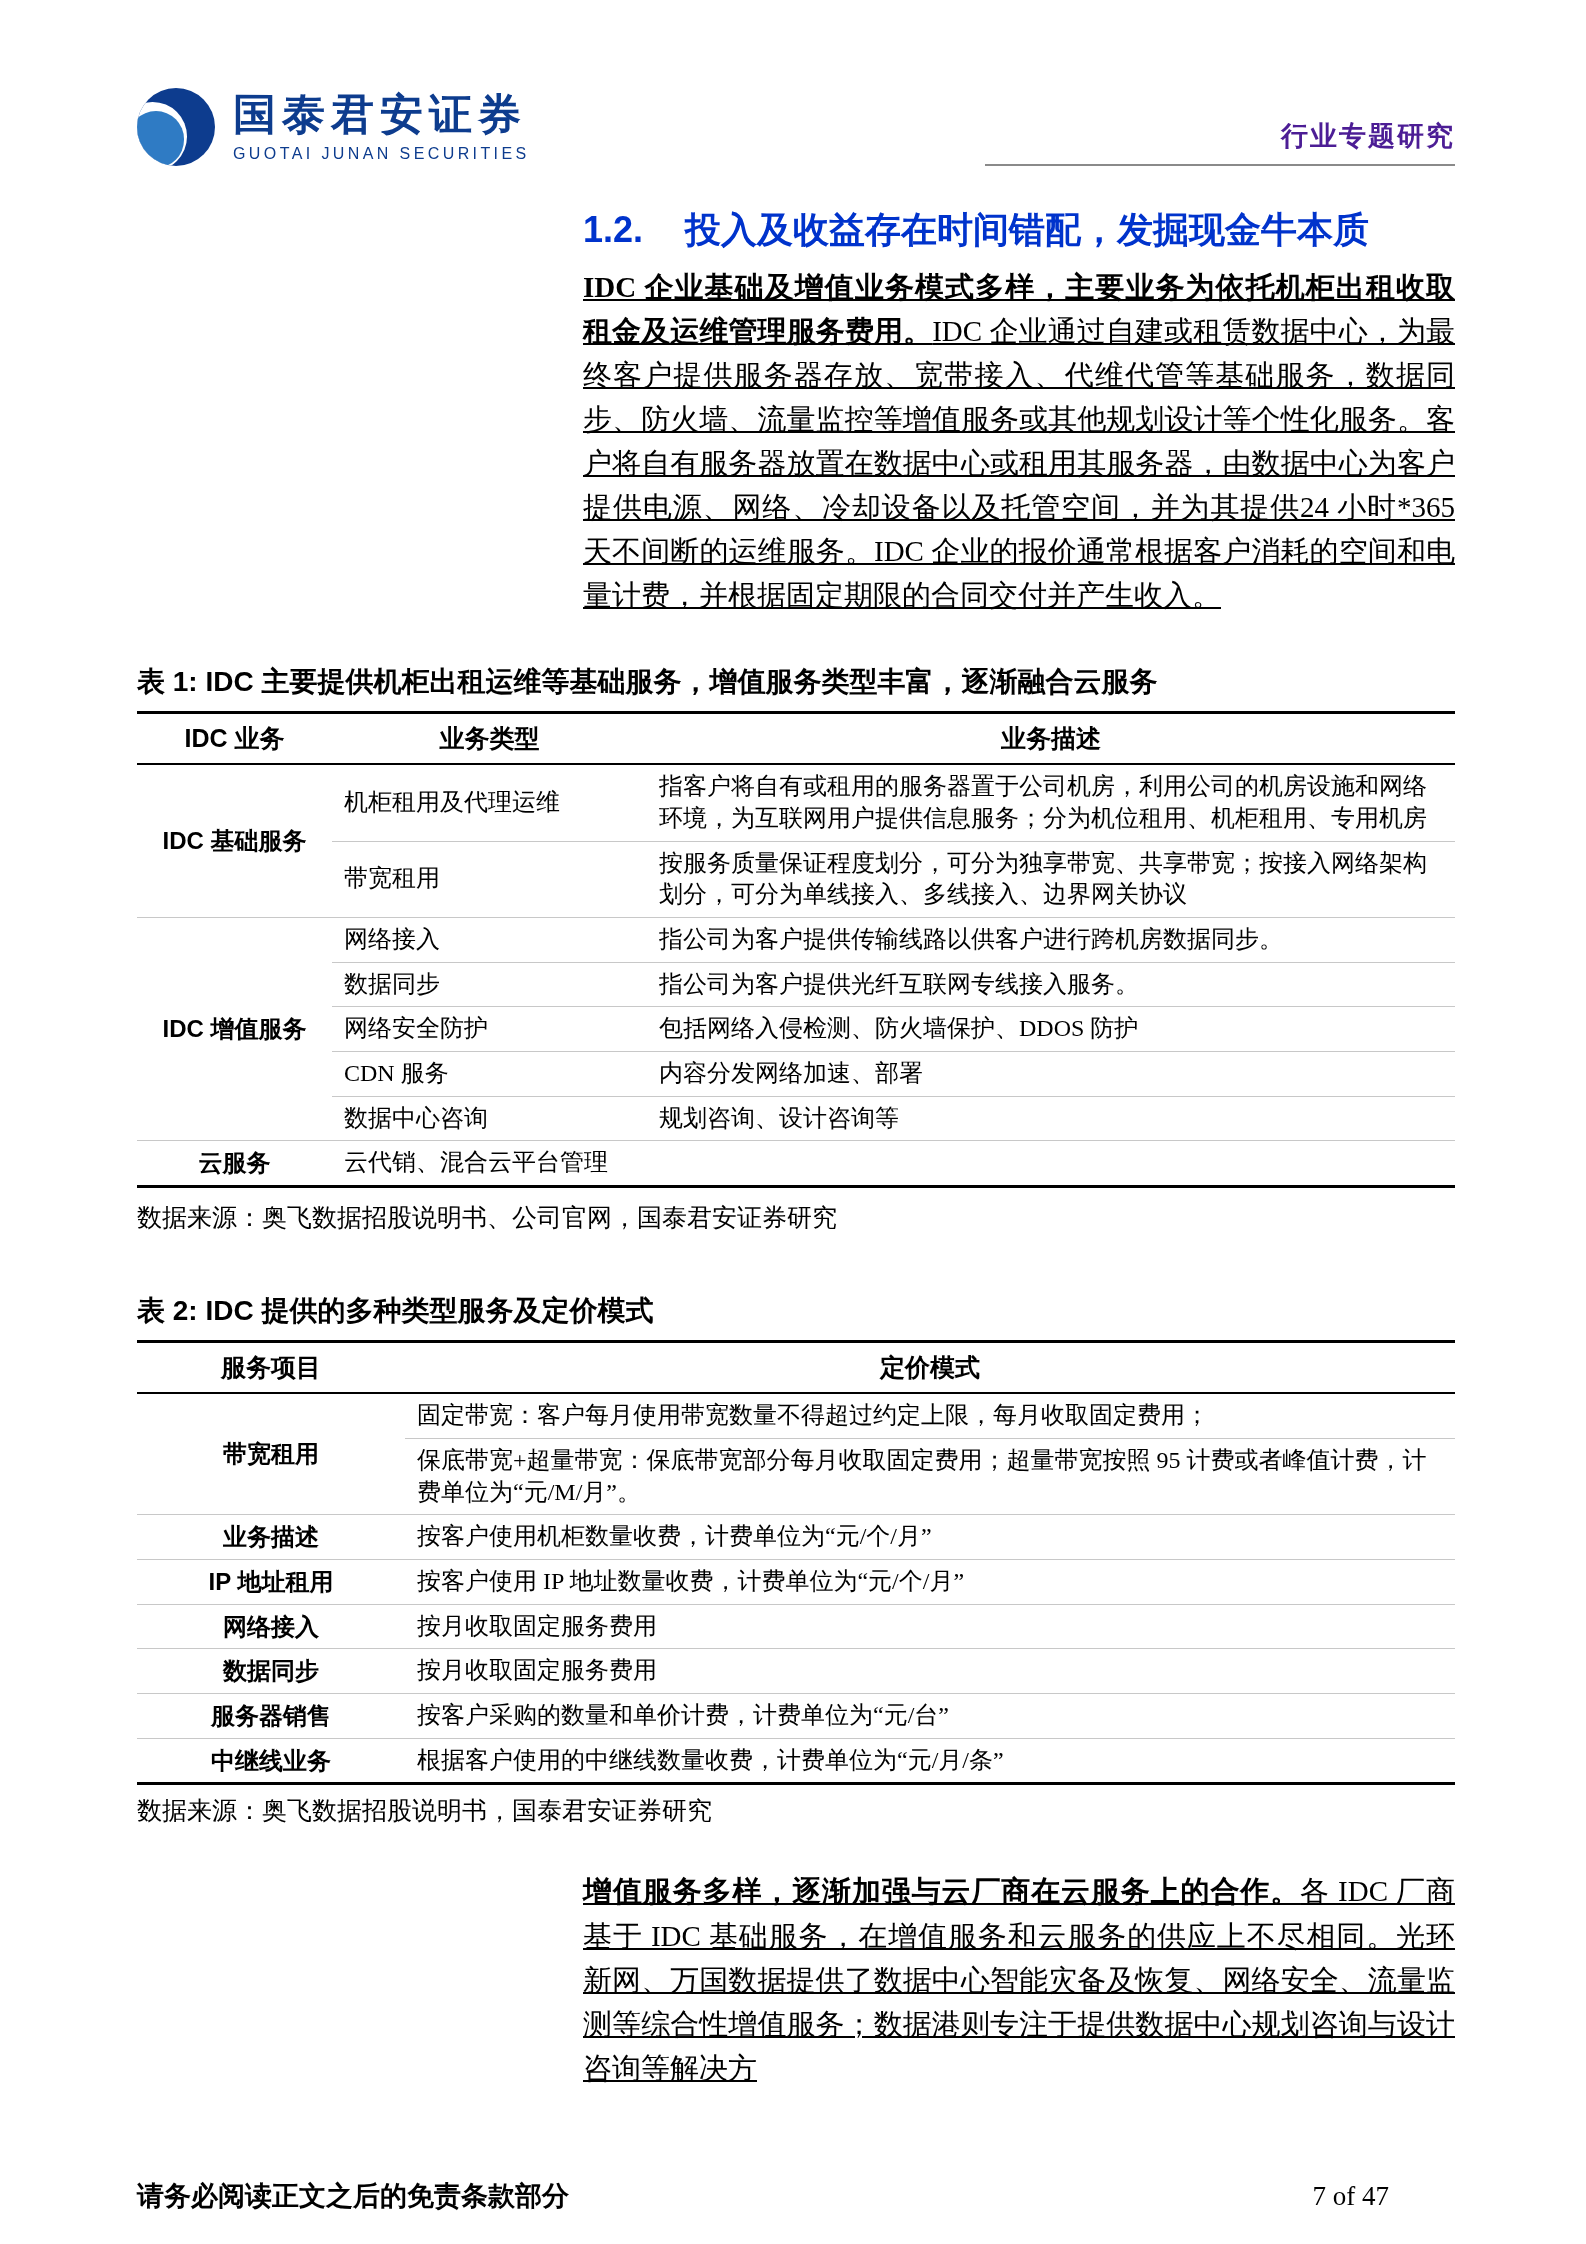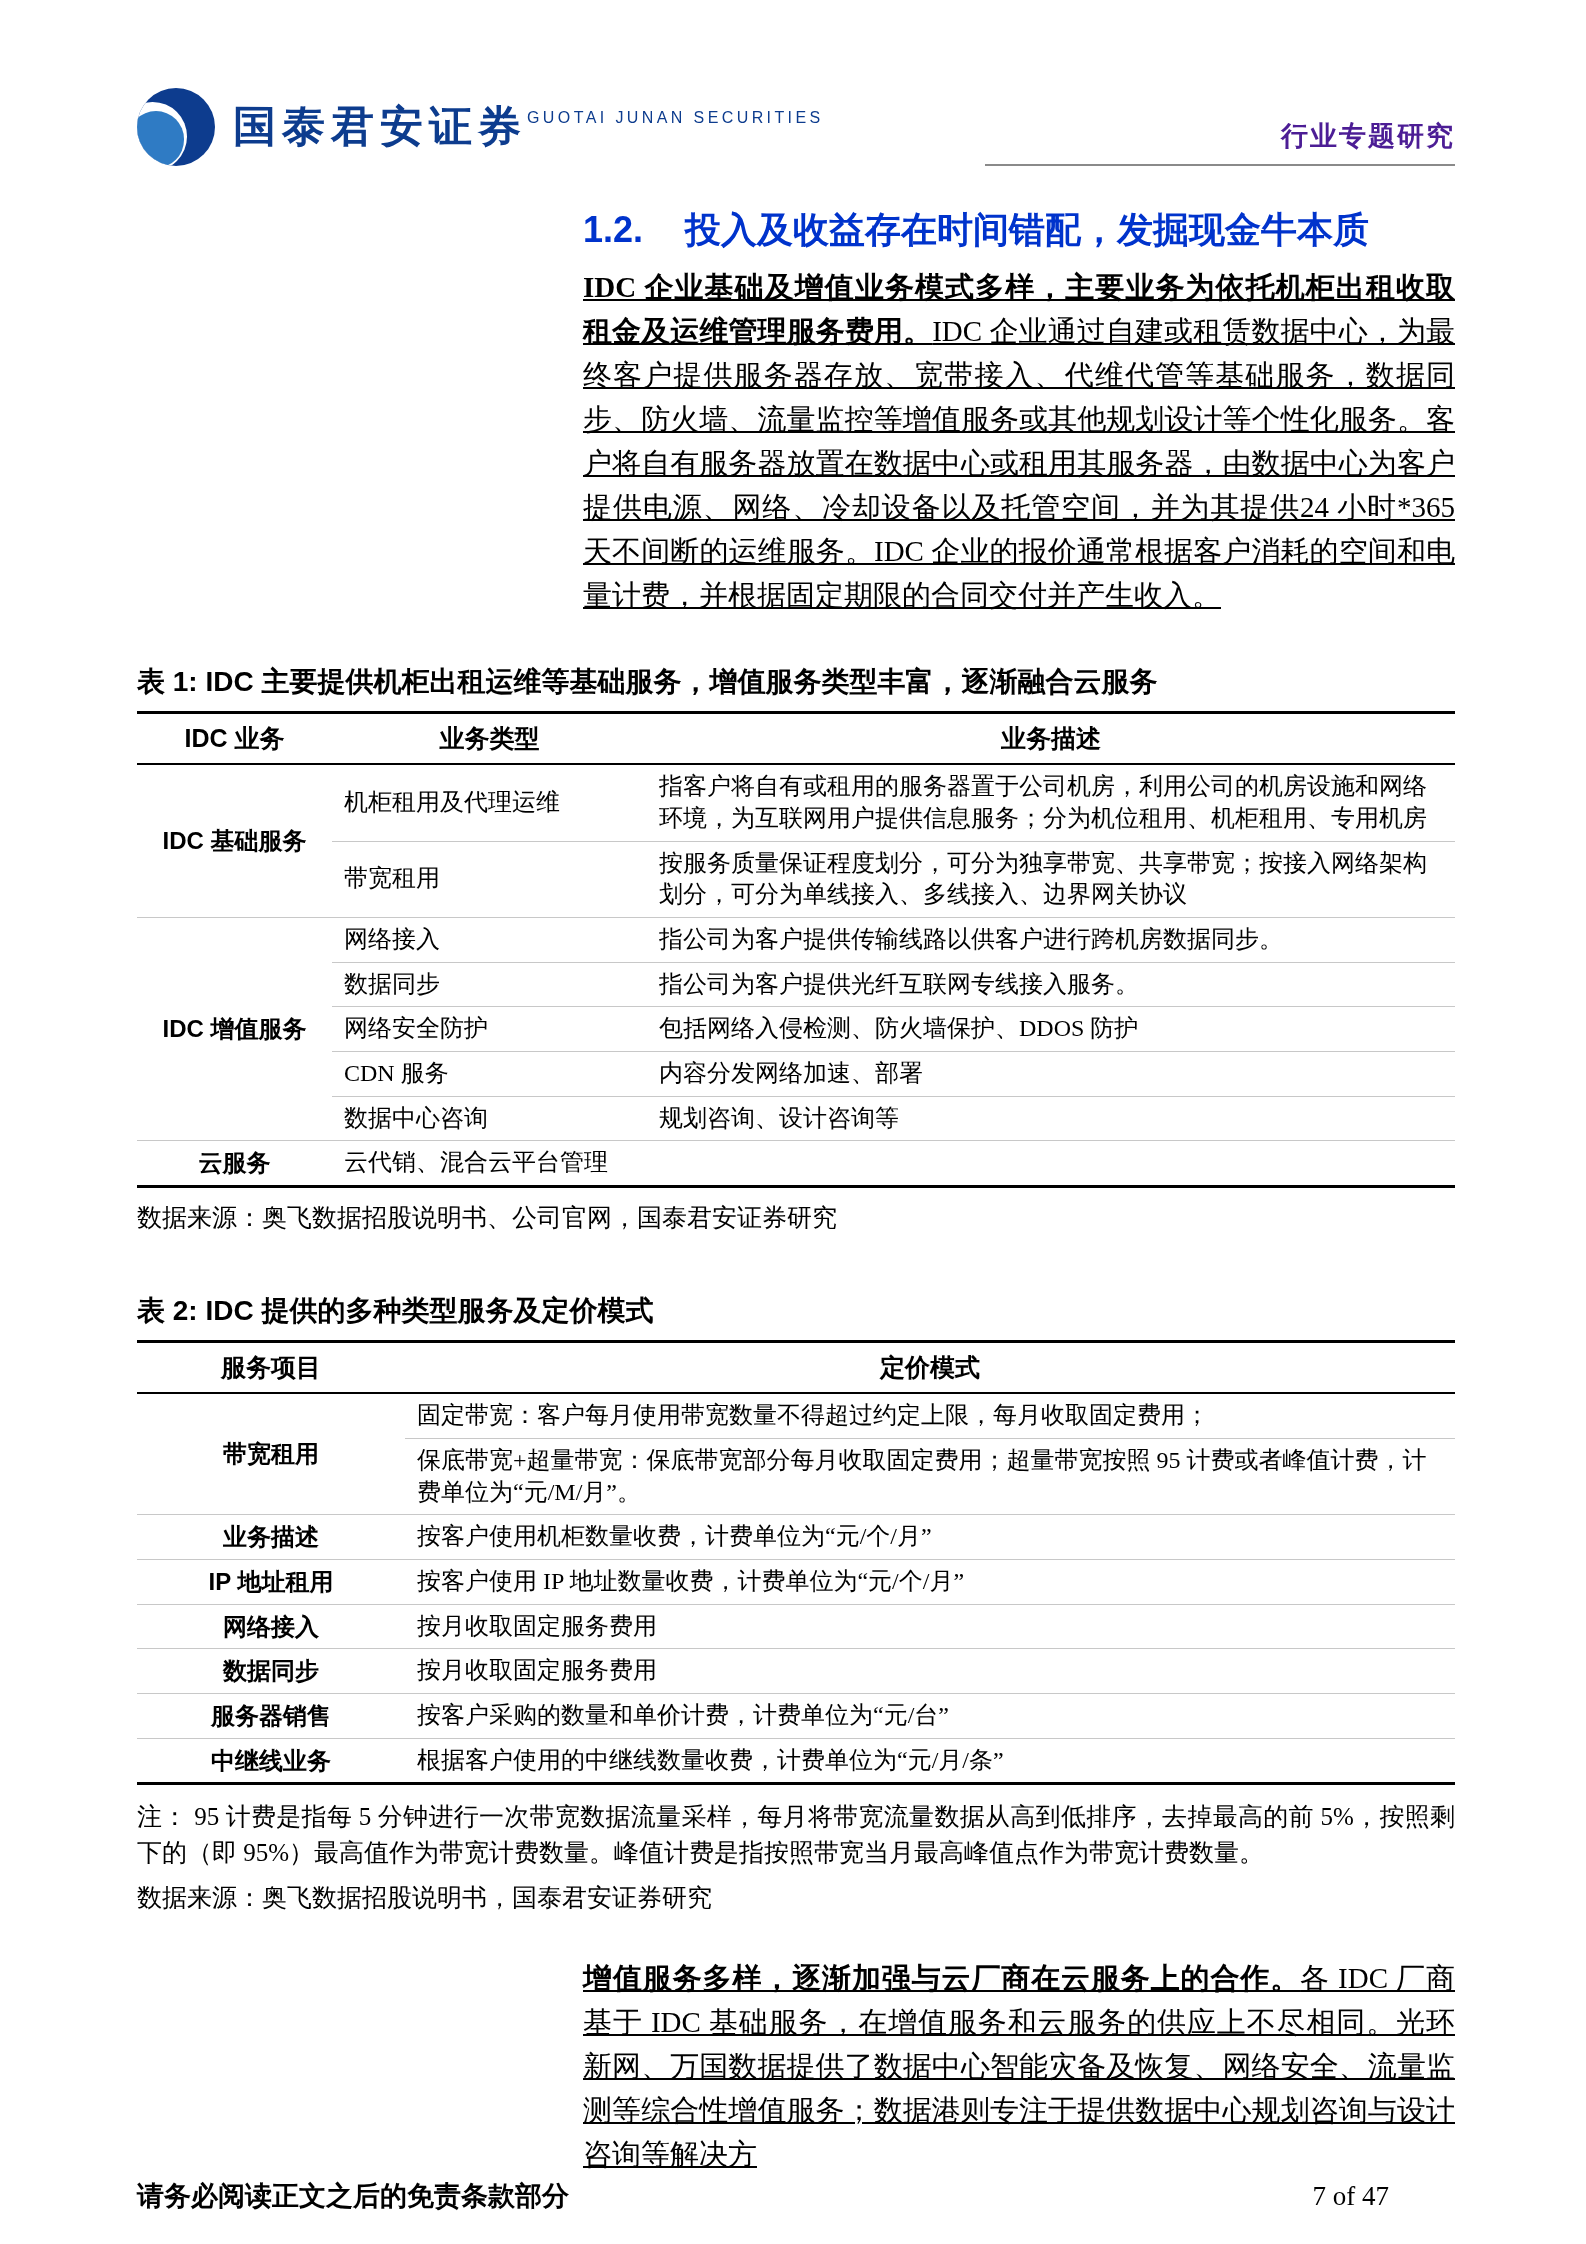--- a/index.html
+++ b/index.html
@@ -12,21 +12,21 @@
     overflow:hidden;
     font-family:"Liberation Serif","DejaVu Serif",serif;
     color:#000;
   }
   
   .header{display:flex;justify-content:space-between;align-items:flex-end;height:118px;}
   .logo{display:flex;align-items:center;gap:18px;}
   .logo-mark{width:78px;height:78px;border-radius:50%;background:#0d3c8e;position:relative;overflow:hidden;flex:none;}
   .logo-mark::before{content:"";position:absolute;width:88%;height:88%;border-radius:50%;background:#fff;left:-24%;top:18%;}
   .logo-mark::after{content:"";position:absolute;width:72%;height:72%;border-radius:50%;background:#2f7bc4;left:-12%;top:30%;}
-  .logo-text{display:flex;}
+  .logo-text{display:flex;flex-direction:column;}
   .logo-cn{font-family:"Liberation Sans","DejaVu Sans",sans-serif;font-size:43px;font-weight:bold;color:#0d3c8e;letter-spacing:6px;line-height:1.1;}
   .logo-en{font-family:"Liberation Sans","DejaVu Sans",sans-serif;font-size:16px;color:#0d3c8e;letter-spacing:3.4px;margin-top:6px;}
   .header-right{width:470px;text-align:right;border-bottom:2px solid #8a8a8a;padding-bottom:10px;}
   .report-type{font-family:"Liberation Sans","DejaVu Sans",sans-serif;font-size:27px;font-weight:bold;color:#4c1d95;letter-spacing:2px;}
   
   .indented{margin-left:446px;width:872px;}
   .sec-heading{display:flex;gap:42px;margin:40px 0 6px;font-family:"Liberation Sans","DejaVu Sans",sans-serif;
     font-size:36px;font-weight:bold;color:#0033cc;line-height:1.35;}
   .subsec-heading{display:flex;gap:30px;margin:12px 0 12px;font-family:"Liberation Sans","DejaVu Sans",sans-serif;
     font-size:30px;font-weight:bold;color:#000;line-height:1.45;}
@@ -175,21 +175,20 @@
         <tr>
           <td class="gcell">服务器销售</td>
           <td>按客户采购的数量和单价计费，计费单位为“元/台”</td>
         </tr>
         <tr>
           <td class="gcell">中继线业务</td>
           <td>根据客户使用的中继线数量收费，计费单位为“元/月/条”</td>
         </tr>
       </tbody>
     </table>
-    <div class="note">注： 95 计费是指每 5 分钟进行一次带宽数据流量采样，每月将带宽流量数据从高到低排序，去掉最高的前 5%，按照剩下的（即 95%）最高值作为带宽计费数量。峰值计费是指按照带宽当月最高峰值点作为带宽计费数量。</div>
     <div class="src src2">数据来源：奥飞数据招股说明书，国泰君安证券研究</div>
   </div>
 
   <div class="indented after-tables">
     <p class="body-p" style="margin-top:0;"><b>增值服务多样，逐渐加强与云厂商在云服务上的合作。</b><span>各 IDC 厂商基于 IDC 基础服务，在增值服务和云服务的供应上不尽相同。光环新网、万国数据提供了数据中心智能灾备及恢复、网络安全、流量监测等综合性增值服务；数据港则专注于提供数据中心规划咨询与设计咨询等解决方</span></p>
   </div>
 
   <div class="footer">
     <div class="disclaimer">请务必阅读正文之后的免责条款部分</div>
     <div class="page-num">7 of 47</div>

